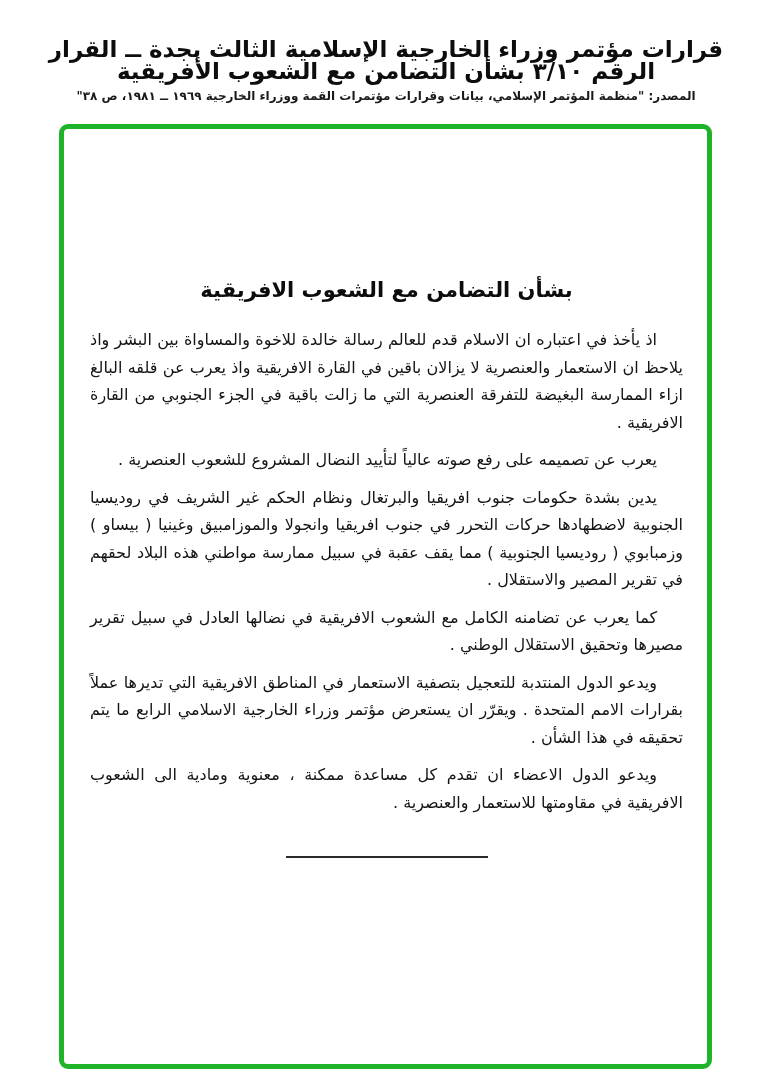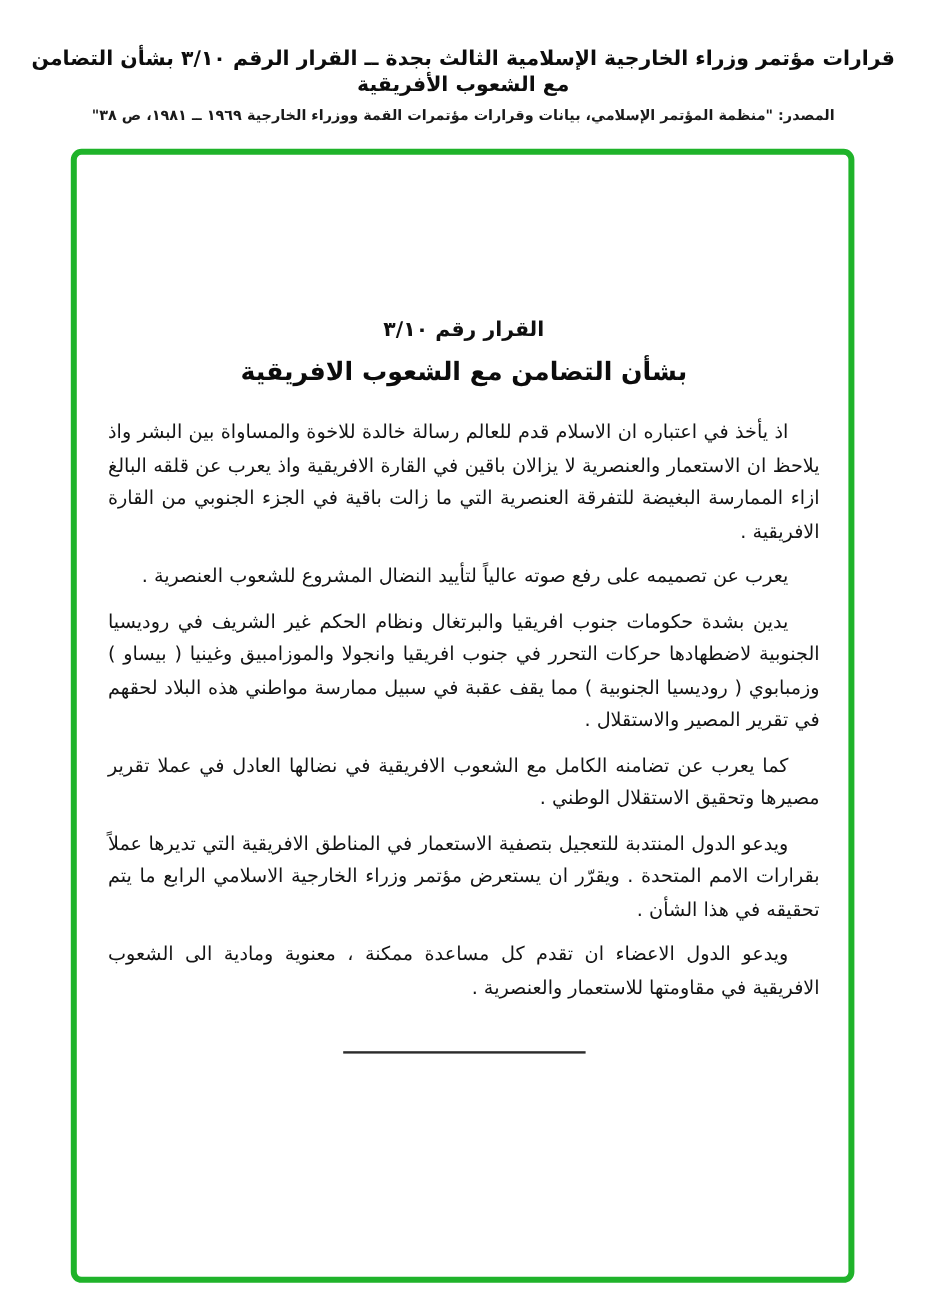--- a/index.html
+++ b/index.html
@@ -12,21 +12,21 @@
     position: relative;
   }
   .page { position: relative; width: 772px; height: 1088px; background: #fff; }
 
   
   .doc-header {
     position: absolute; top: 38px; left: 0; right: 0;
     text-align: center; direction: rtl;
   }
   .doc-header .h-title {
-    font-size: 17px; font-weight: 700; color: #0d0d0d;
+    font-size: 23px; font-weight: 700; color: #0d0d0d;
     line-height: 22px; padding: 0 20px;
   }
   .doc-header .h-source {
     font-size: 12px; font-weight: 700; color: #1a1a1a;
     margin-top: 7px; letter-spacing: 0;
   }
 
   
   .frame {
     position: absolute; left: 59px; top: 124px;
@@ -75,30 +75,29 @@
 
   <div class="doc-header">
     <div class="h-title">قرارات مؤتمر وزراء الخارجية الإسلامية الثالث بجدة ــ القرار الرقم ٣/١٠ بشأن التضامن مع الشعوب الأفريقية</div>
     <div class="h-source">المصدر: "منظمة المؤتمر الإسلامي، بيانات وقرارات مؤتمرات القمة ووزراء الخارجية ١٩٦٩ ــ ١٩٨١، ص ٣٨"</div>
   </div>
 
   <div class="frame">
     <div class="content">
 
       <div class="title-block">
-        <div class="res-number">القرار رقم ٣/١٠</div>
         <div class="res-subject">بشأن التضامن مع الشعوب الافريقية</div>
       </div>
 
 
       <div class="body-text">
         <p>اذ يأخذ في اعتباره ان الاسلام قدم للعالم رسالة خالدة للاخوة والمساواة بين البشر واذ يلاحظ ان الاستعمار والعنصرية لا يزالان باقين في القارة الافريقية واذ يعرب عن قلقه البالغ ازاء الممارسة البغيضة للتفرقة العنصرية التي ما زالت باقية في الجزء الجنوبي من القارة الافريقية .</p>
         <p>يعرب عن تصميمه على رفع صوته عالياً لتأييد النضال المشروع للشعوب العنصرية .</p>
         <p>يدين بشدة حكومات جنوب افريقيا والبرتغال ونظام الحكم غير الشريف في روديسيا الجنوبية لاضطهادها حركات التحرر في جنوب افريقيا وانجولا والموزامبيق وغينيا ( بيساو ) وزمبابوي ( روديسيا الجنوبية ) مما يقف عقبة في سبيل ممارسة مواطني هذه البلاد لحقهم في تقرير المصير والاستقلال .</p>
-        <p>كما يعرب عن تضامنه الكامل مع الشعوب الافريقية في نضالها العادل في عملا تقرير مصيرها وتحقيق الاستقلال الوطني .</p>
+        <p>كما يعرب عن تضامنه الكامل مع الشعوب الافريقية في نضالها العادل في سبيل تقرير مصيرها وتحقيق الاستقلال الوطني .</p>
         <p>ويدعو الدول المنتدبة للتعجيل بتصفية الاستعمار في المناطق الافريقية التي تديرها عملاً بقرارات الامم المتحدة . ويقرّر ان يستعرض مؤتمر وزراء الخارجية الاسلامي الرابع ما يتم تحقيقه في هذا الشأن .</p>
         <p>ويدعو الدول الاعضاء ان تقدم كل مساعدة ممكنة ، معنوية ومادية الى الشعوب الافريقية في مقاومتها للاستعمار والعنصرية .</p>
       </div>
 
       <div class="divider"></div>
 
     </div>
   </div>
 
 </div>

